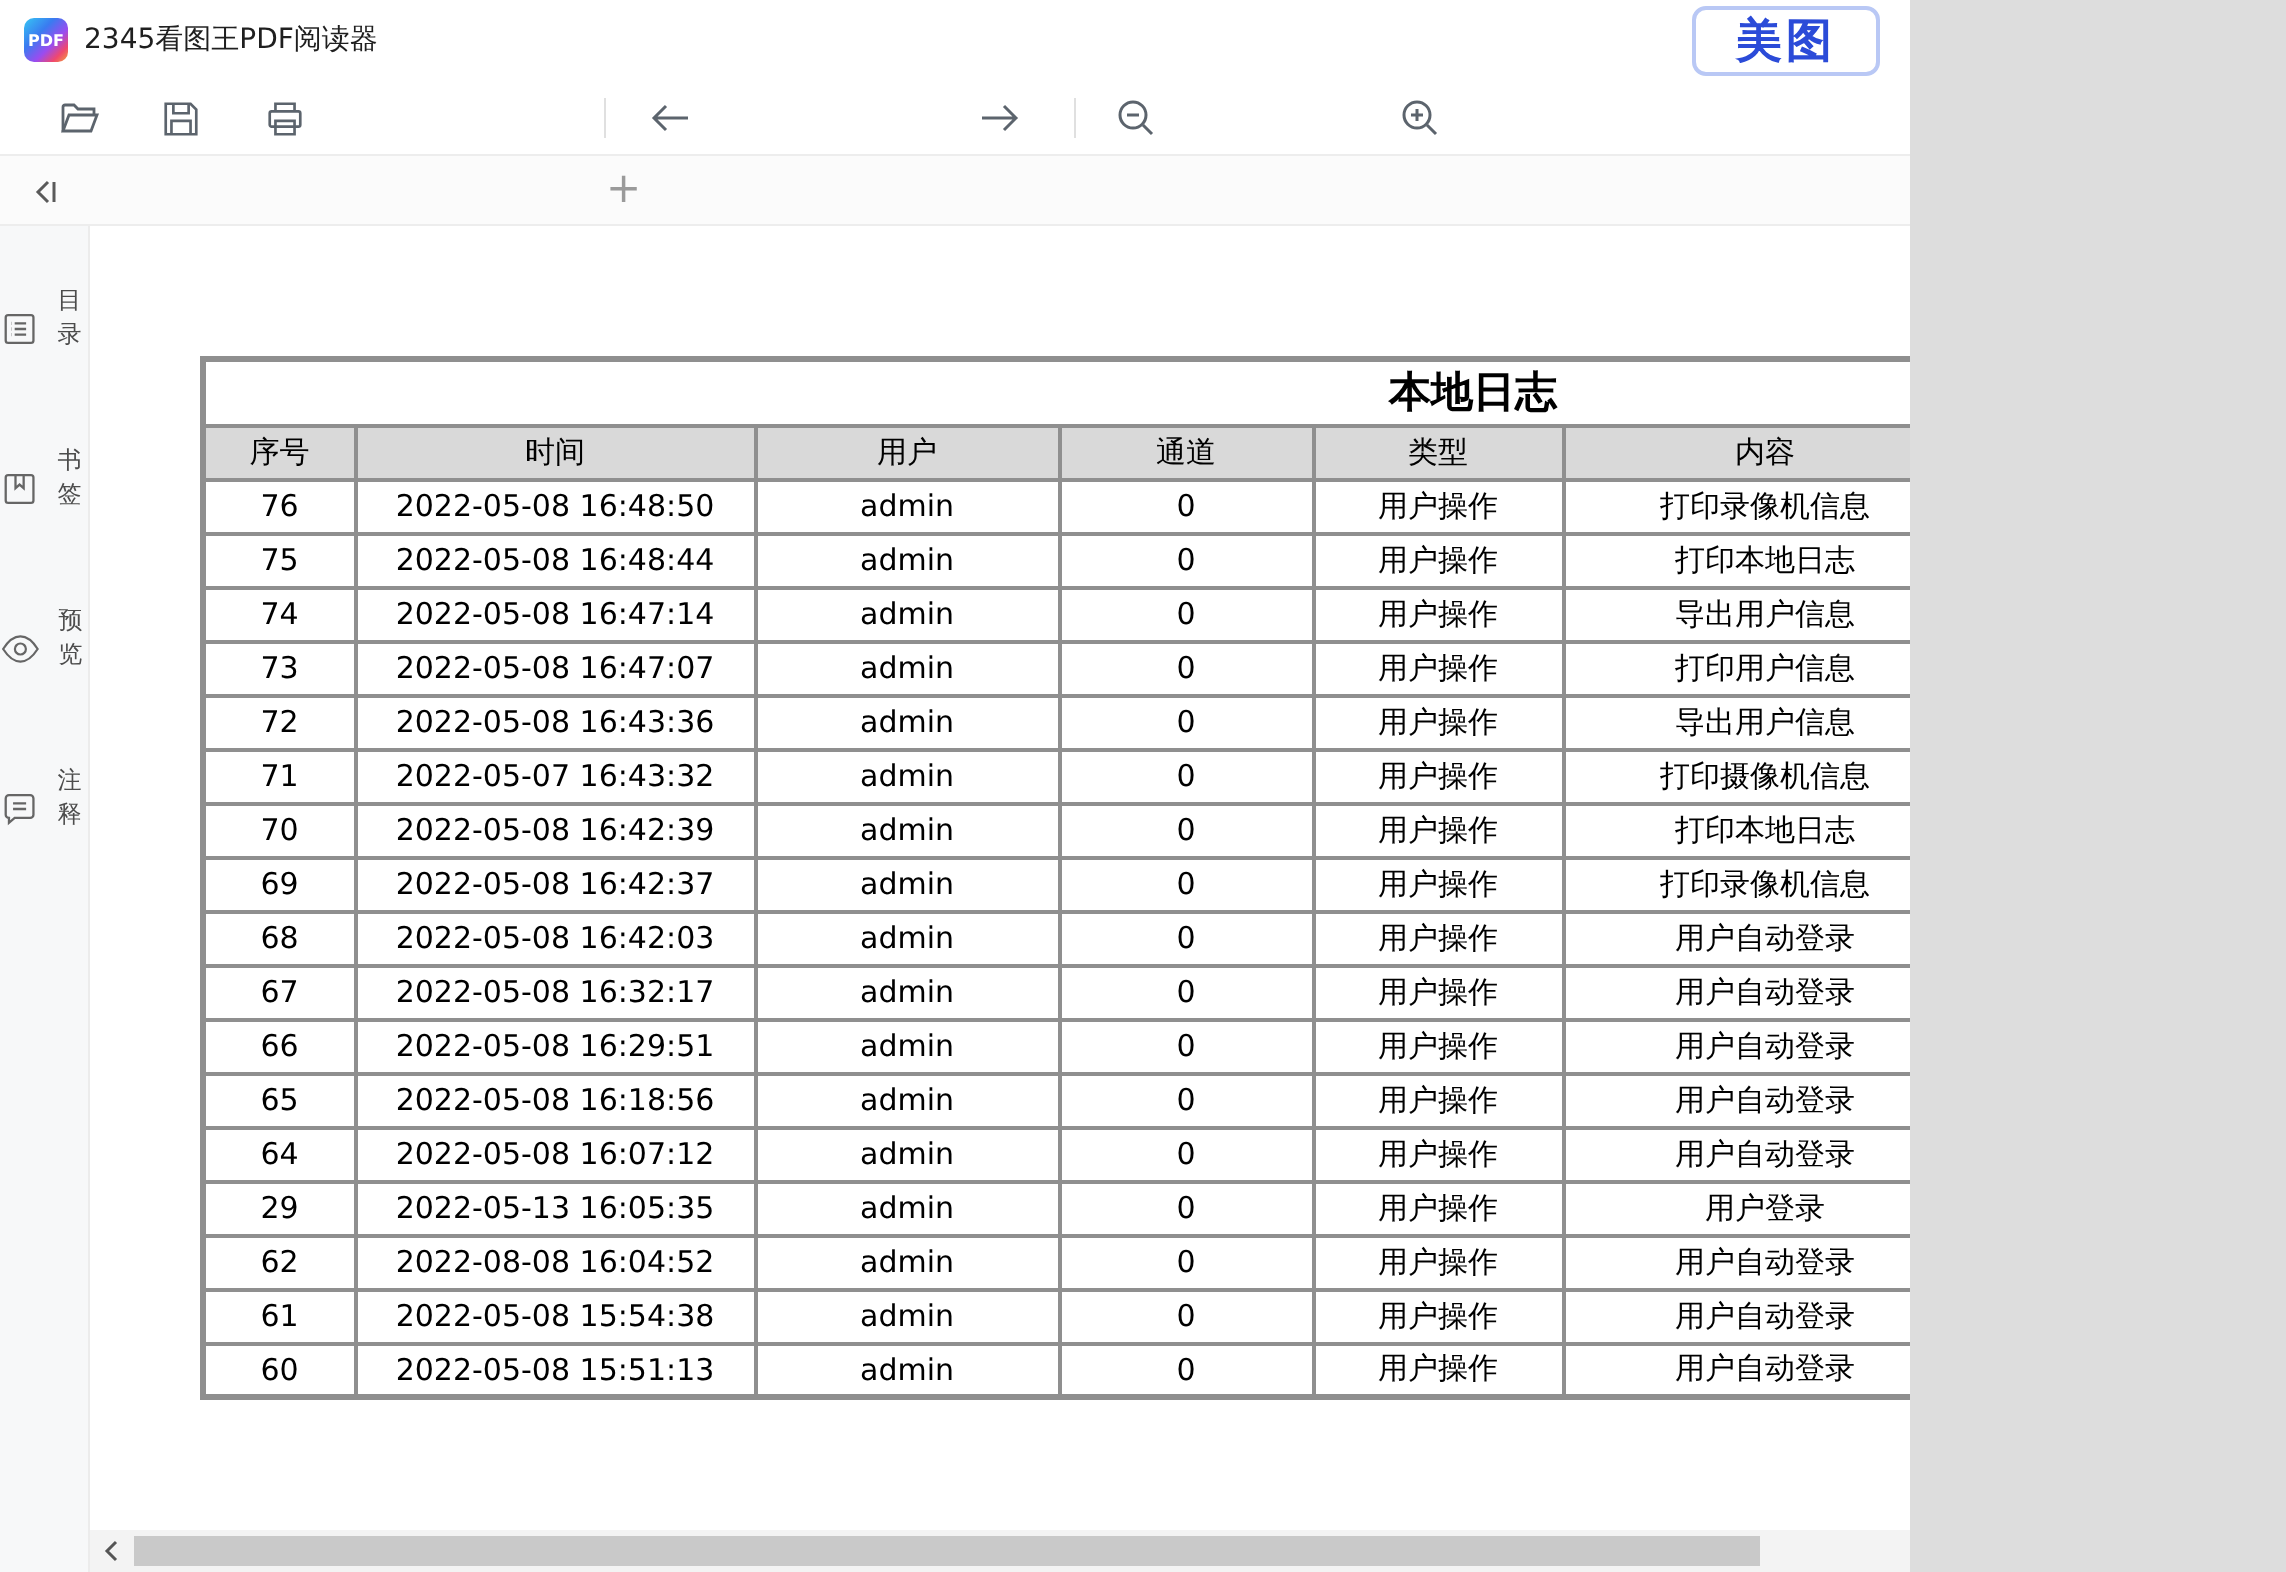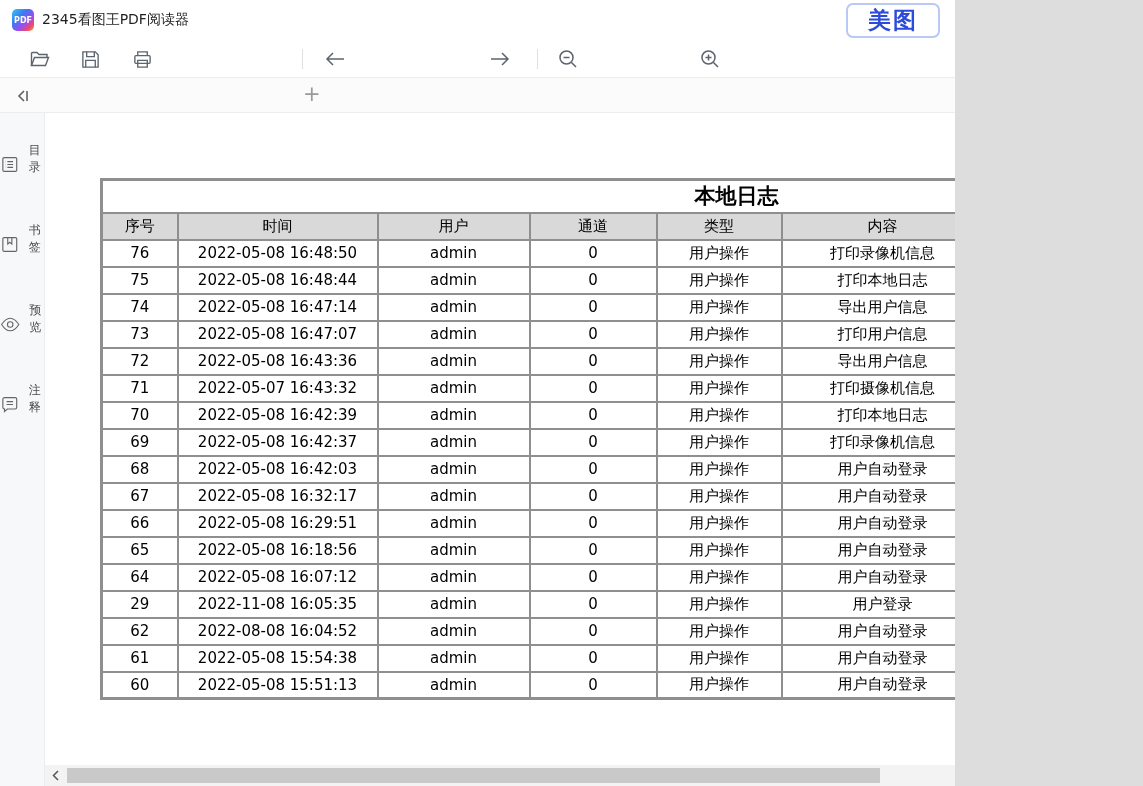--- a/index.html
+++ b/index.html
@@ -401,21 +401,21 @@
             <td>64</td>
             <td>2022-05-08 16:07:12</td>
             <td>admin</td>
             <td>0</td>
             <td>用户操作</td>
             <td>用户自动登录</td>
             <td></td>
           </tr>
           <tr>
             <td>29</td>
-            <td>2022-11-08 16:05:35</td>
+            <td>2022-05-13 16:05:35</td>
             <td>admin</td>
             <td>0</td>
             <td>用户操作</td>
             <td>用户登录</td>
             <td></td>
           </tr>
           <tr>
             <td>62</td>
             <td>2022-08-08 16:04:52</td>
             <td>admin</td>

